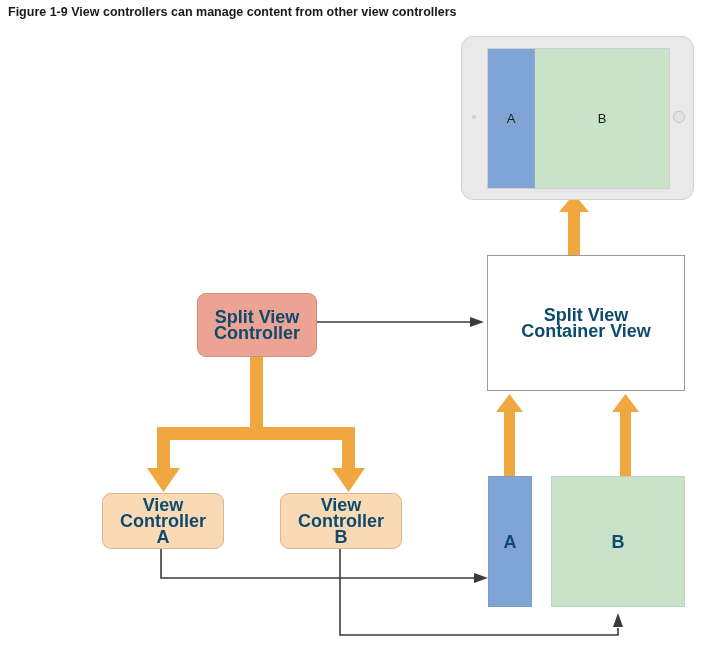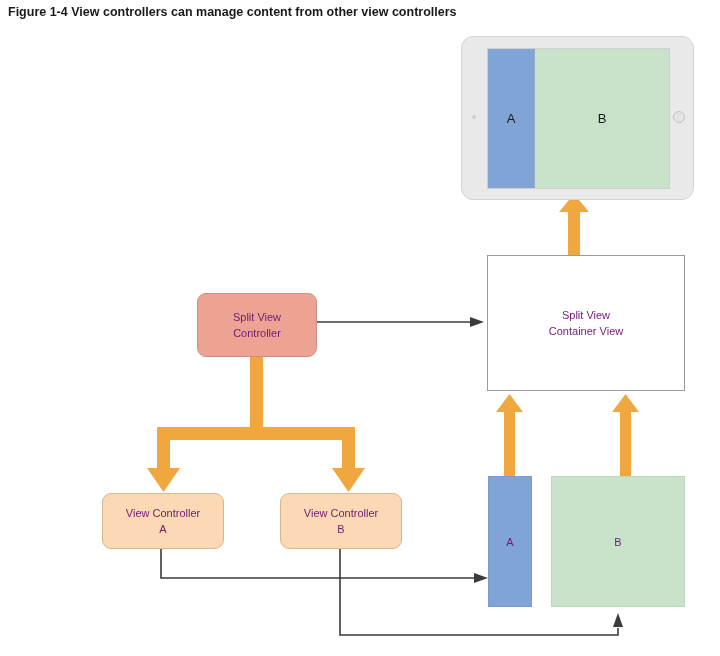--- a/index.html
+++ b/index.html
@@ -119,24 +119,25 @@
   }
 
   
   .node {
     position: absolute;
     box-sizing: border-box;
     display: flex;
     align-items: center;
     justify-content: center;
     text-align: center;
-    font-size: 11px;
+    font-size: 18px;
     line-height: 16px;
-    color: #701a75;
+    color: #0c4a6e;
     white-space: pre-line;
+    font-weight: bold;
   }
 
   .node-svc {
     left: 197px;
     top: 293px;
     width: 120px;
     height: 64px;
     background: #eda394;
     border: 1px solid #cf8e80;
     border-radius: 9px;
@@ -188,21 +189,21 @@
     background: #c9e3cb;
     border: 1px solid #bcd6be;
   }
 </style>
 </head>
 <body>
 
 <div id="figure-root">
 
   <div class="caption">
-    <span class="cap-label">Figure 1-4</span><span class="cap-text"> </span><span class="cap-text">View controllers can manage content from other view controllers</span>
+    <span class="cap-label">Figure 1-9</span><span class="cap-text"> </span><span class="cap-text">View controllers can manage content from other view controllers</span>
   </div>
 
   <div class="canvas">
     <svg width="720" height="656" viewBox="0 0 720 656">
 
       <g>
         <rect x="568" y="206" width="12" height="50" fill="#f0a73f"></rect>
         <polygon points="574,194 589,212 559,212" fill="#f0a73f"></polygon>
       </g>
 

